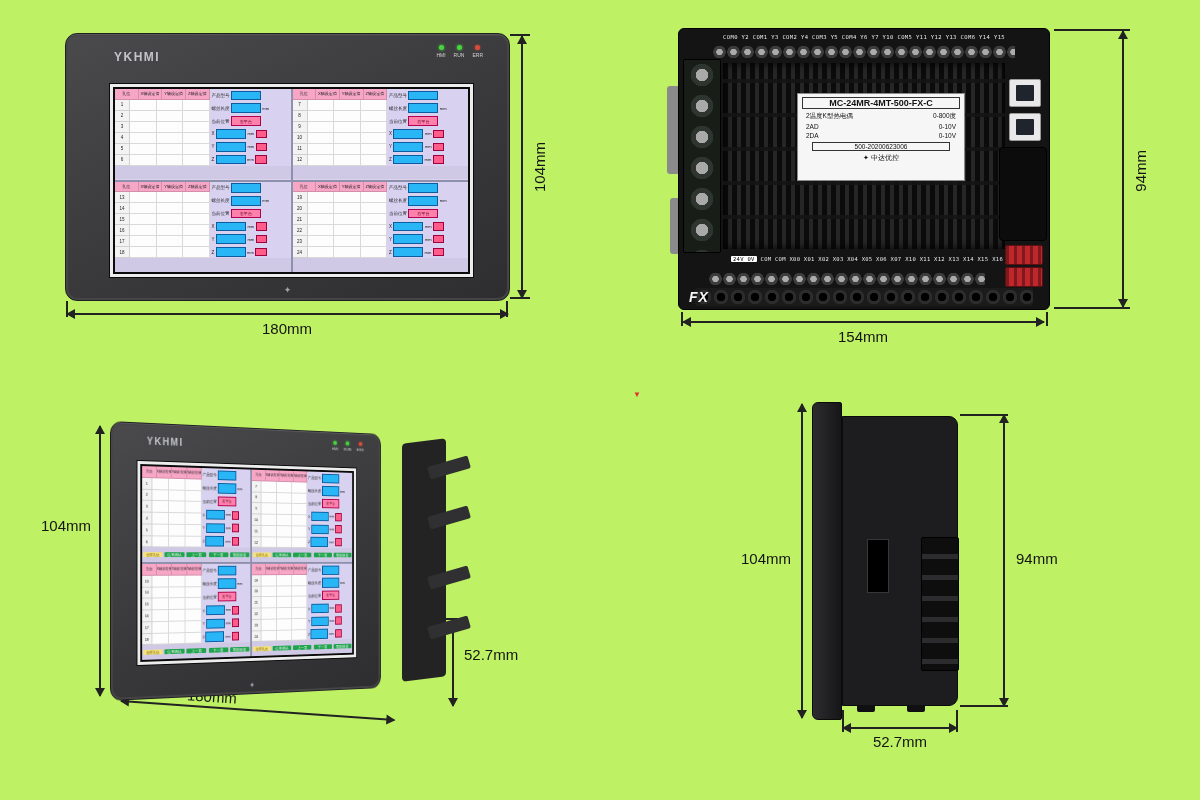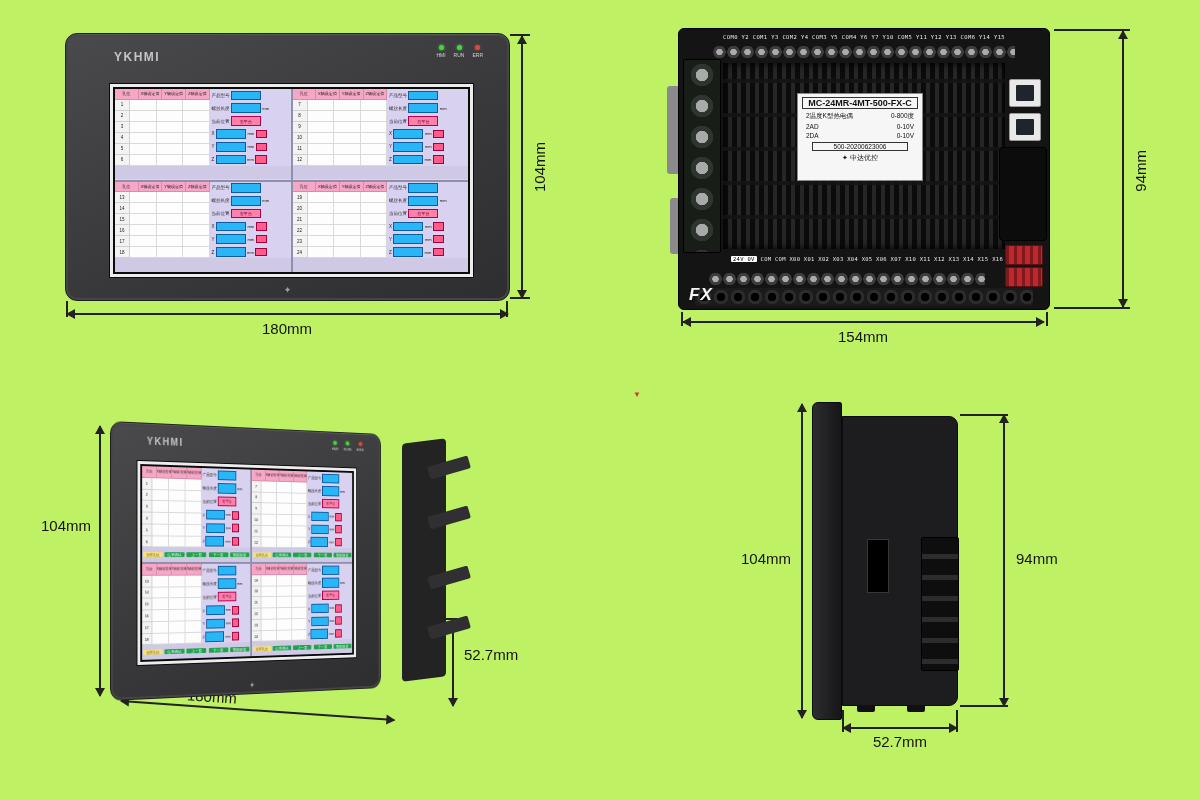--- a/index.html
+++ b/index.html
@@ -50,39 +50,39 @@
        background-image:radial-gradient(circle at 6.5px 8px,#ababab 0 3px,#3c3c3c 3.5px 6px,transparent 6.5px);
        background-size:14px 16px;background-repeat:repeat-x;}
   .plc-fins{position:absolute;left:44px;right:44px;top:34px;bottom:60px;
        background:repeating-linear-gradient(90deg,#0b0b0b 0 5px,#262626 5px 9px),#111;
        box-shadow:inset 0 0 8px #000;}
   .plc-fins::after{content:"";position:absolute;inset:0;
        background:repeating-linear-gradient(0deg,transparent 0 30px,rgba(20,20,20,.9) 30px 34px);}
   .plc-left-terms{position:absolute;left:4px;top:30px;width:36px;height:192px;background:#181d18;border:1px solid #000;border-radius:2px;
        background-image:radial-gradient(circle at 18px 15px,#a9a9a9 0 6px,#2e352e 6.5px 11px,transparent 11.5px);
        background-size:36px 31px;background-repeat:repeat-y;}
-  .plc-label{position:absolute;left:118px;top:64px;width:126px;height:88px;background:#f6f6f6;border:1px solid #8a8a8a;
+  .plc-label{position:absolute;left:118px;top:64px;width:168px;height:88px;background:#f6f6f6;border:1px solid #8a8a8a;
        padding:3px 4px;box-sizing:border-box;text-align:center;z-index:3;}
   .pl-model{font-size:9px;font-weight:bold;border:1px solid #333;margin-bottom:2px;white-space:nowrap;overflow:hidden;}
   .pl-row{display:flex;justify-content:space-between;font-size:6.5px;padding:1px 4px;}
   .pl-serial{font-size:6.5px;border:1px solid #333;margin:2px 10px;}
   .pl-brand{font-size:7px;margin-top:2px;}
   .pl-bicon{margin-right:2px;}
   .usb{position:absolute;right:8px;width:30px;height:26px;background:#e9e9e9;border:1px solid #9a9a9a;border-radius:2px;z-index:3;}
   .usb::after{content:"";position:absolute;inset:5px 6px;background:#20242c;border-radius:1px;}
   .plc-rcover{position:absolute;right:2px;top:118px;width:46px;height:92px;background:#0c0c0c;border:1px solid #000;border-radius:4px;z-index:2;}
   .redconn{position:absolute;right:6px;width:36px;height:18px;background:#c0272d;border:1px solid #5e0f12;border-radius:2px;z-index:3;
        background-image:repeating-linear-gradient(90deg,rgba(0,0,0,.35) 0 3px,transparent 3px 8px);}
   .plc-bottomrow{position:absolute;left:52px;right:46px;top:227px;display:flex;justify-content:space-between;align-items:center;
        color:#e9e9e9;font-family:"DejaVu Sans Mono",monospace;font-size:5.5px;letter-spacing:.3px;white-space:nowrap;}
   .power-box{background:#fff;color:#000;padding:0 2px;border-radius:1px;}
   .plc-vents{position:absolute;left:16px;right:16px;top:259px;height:18px;background:#1b1b1b;border-radius:2px;
        background-image:radial-gradient(circle at 9px 9px,#000 0 4px,#2c2c2c 4.5px 7px,transparent 7.5px);
        background-size:17px 18px;background-repeat:repeat-x;}
-  .plc-fx{position:absolute;left:10px;bottom:4px;color:#f4f4f4;font-size:17px;font-weight:bold;font-style:italic;z-index:4;letter-spacing:1px;}
+  .plc-fx{position:absolute;left:10px;bottom:4px;color:#f4f4f4;font-size:14px;font-weight:bold;font-style:italic;z-index:4;letter-spacing:1px;}
 
   
   .persp-wrap{position:absolute;left:8px;top:8px;width:312px;height:280px;
        transform:perspective(900px) rotateY(17deg);transform-origin:0% 50%;z-index:2;}
   .br-bar{position:absolute;left:300px;top:28px;width:44px;height:238px;background:#232324;border-radius:4px;transform:skewY(-7deg);z-index:1;}
   .br-fin{position:absolute;left:326px;width:42px;height:13px;background:#303032;border-radius:2px;transform:rotate(-16deg);z-index:1;}
   .sm .hmi-brand{font-size:10px;top:12px;left:38px;}
   .sm .leds{top:9px;right:20px;transform:scale(.85);transform-origin:top right;}
   .sm .hmi-screen{left:28px;top:38px;right:30px;bottom:34px;}
   .sm .hmi-logo{font-size:8px;bottom:4px;}

